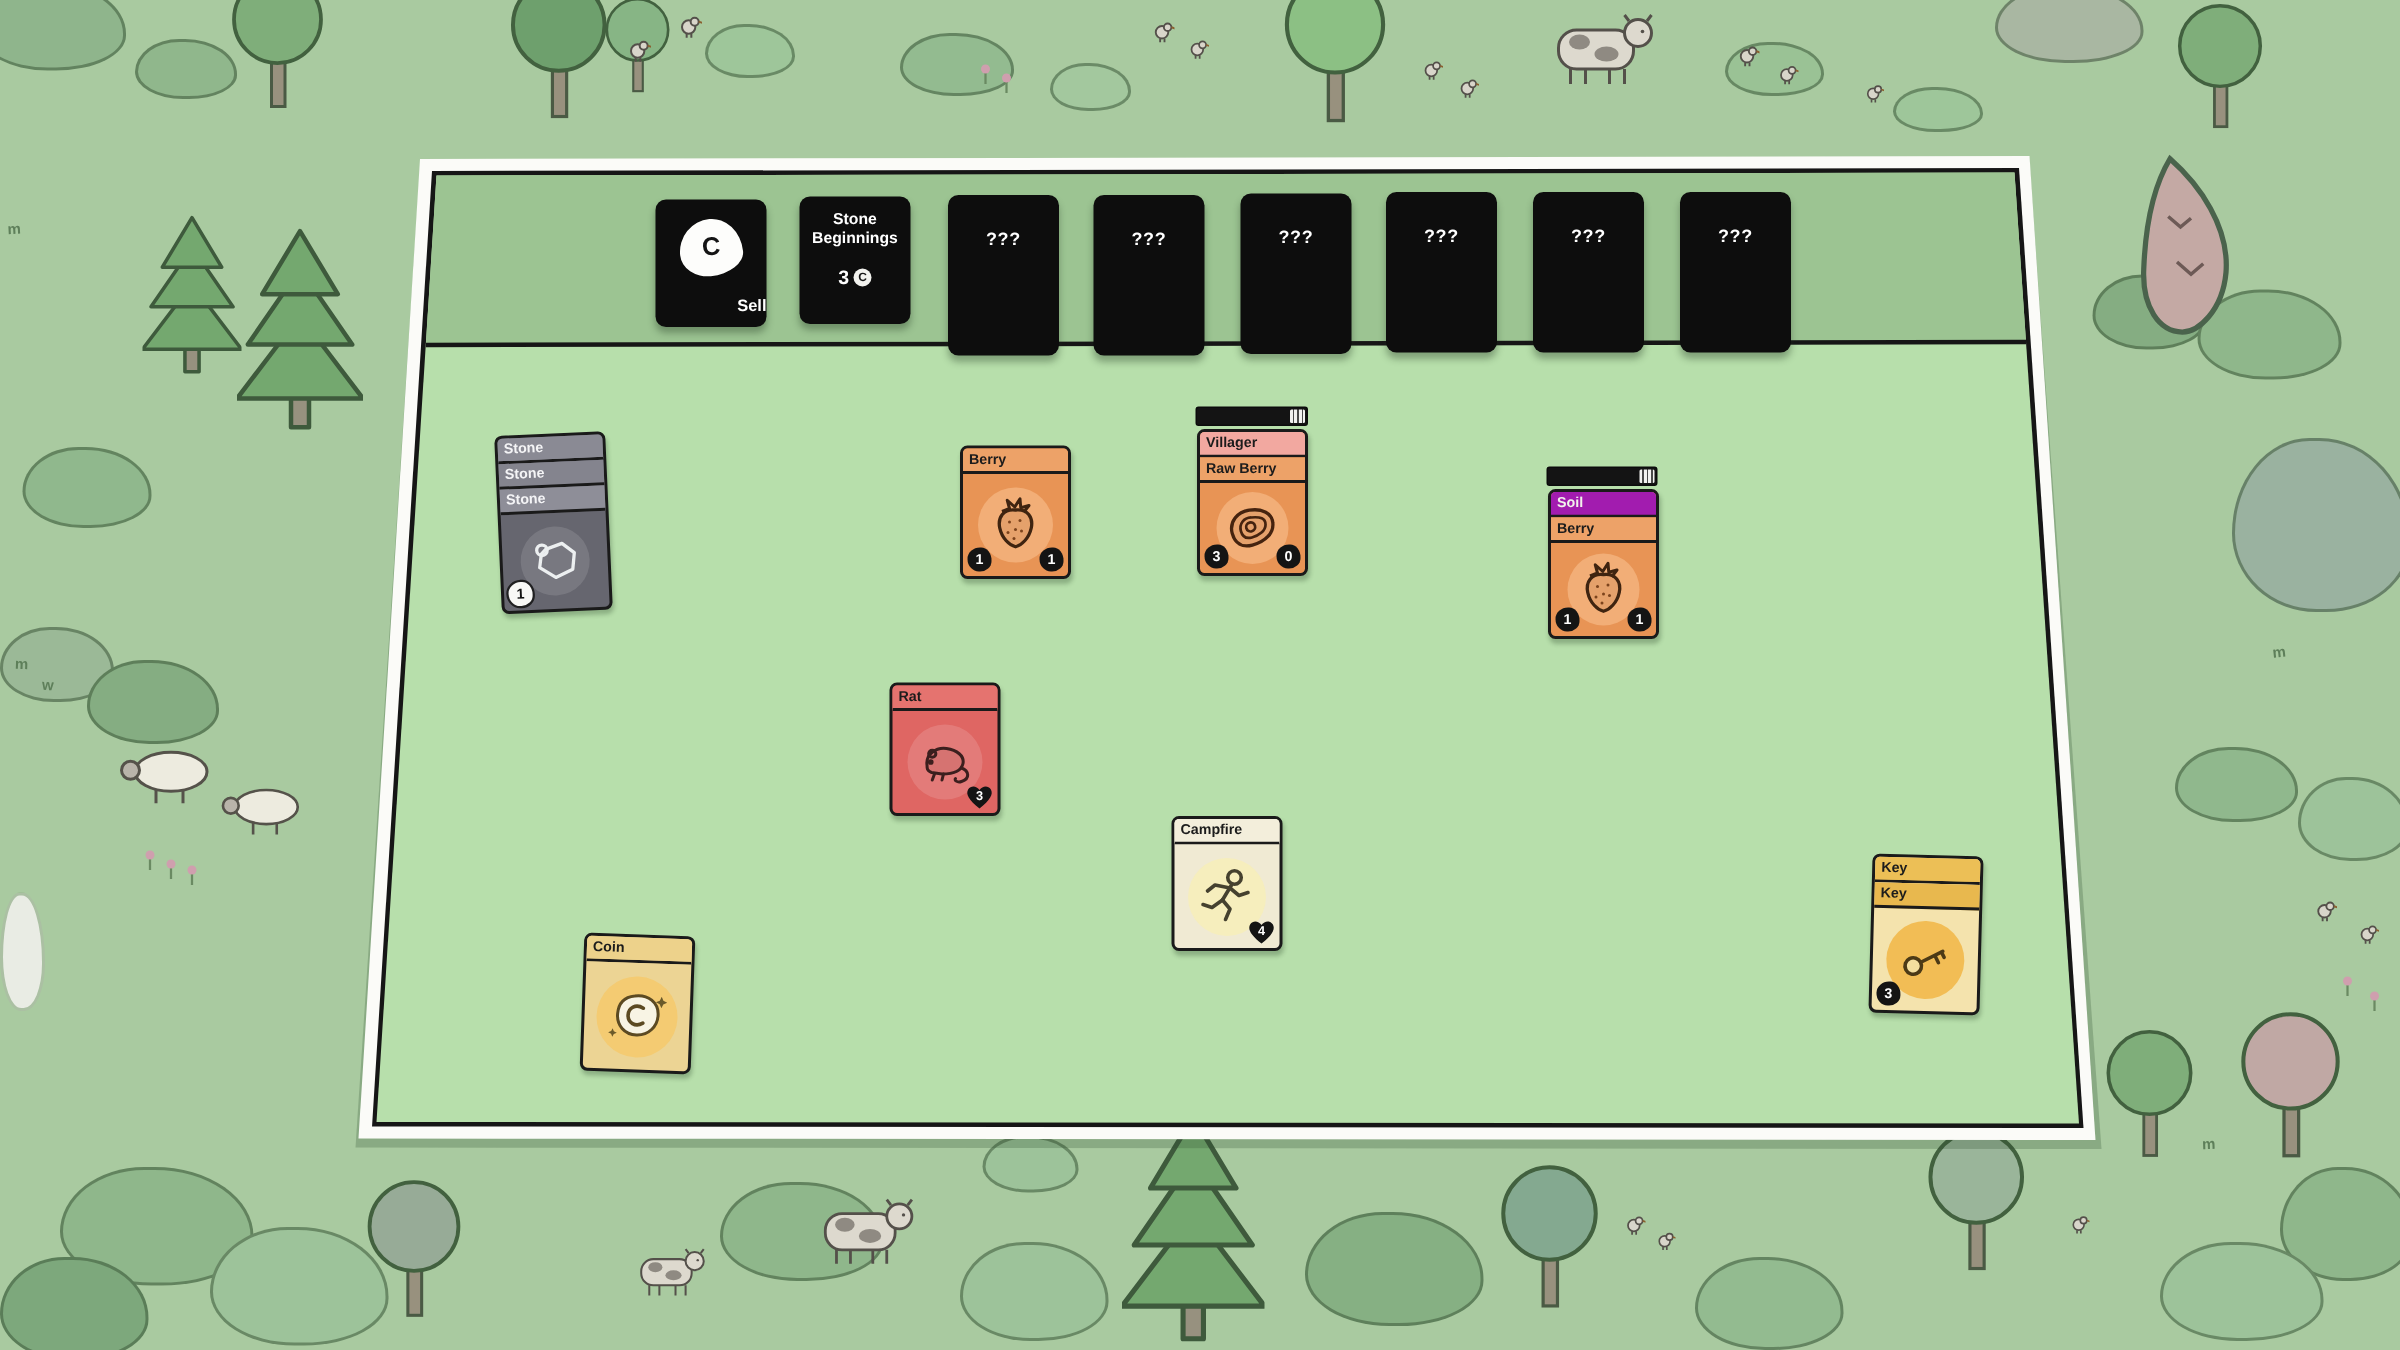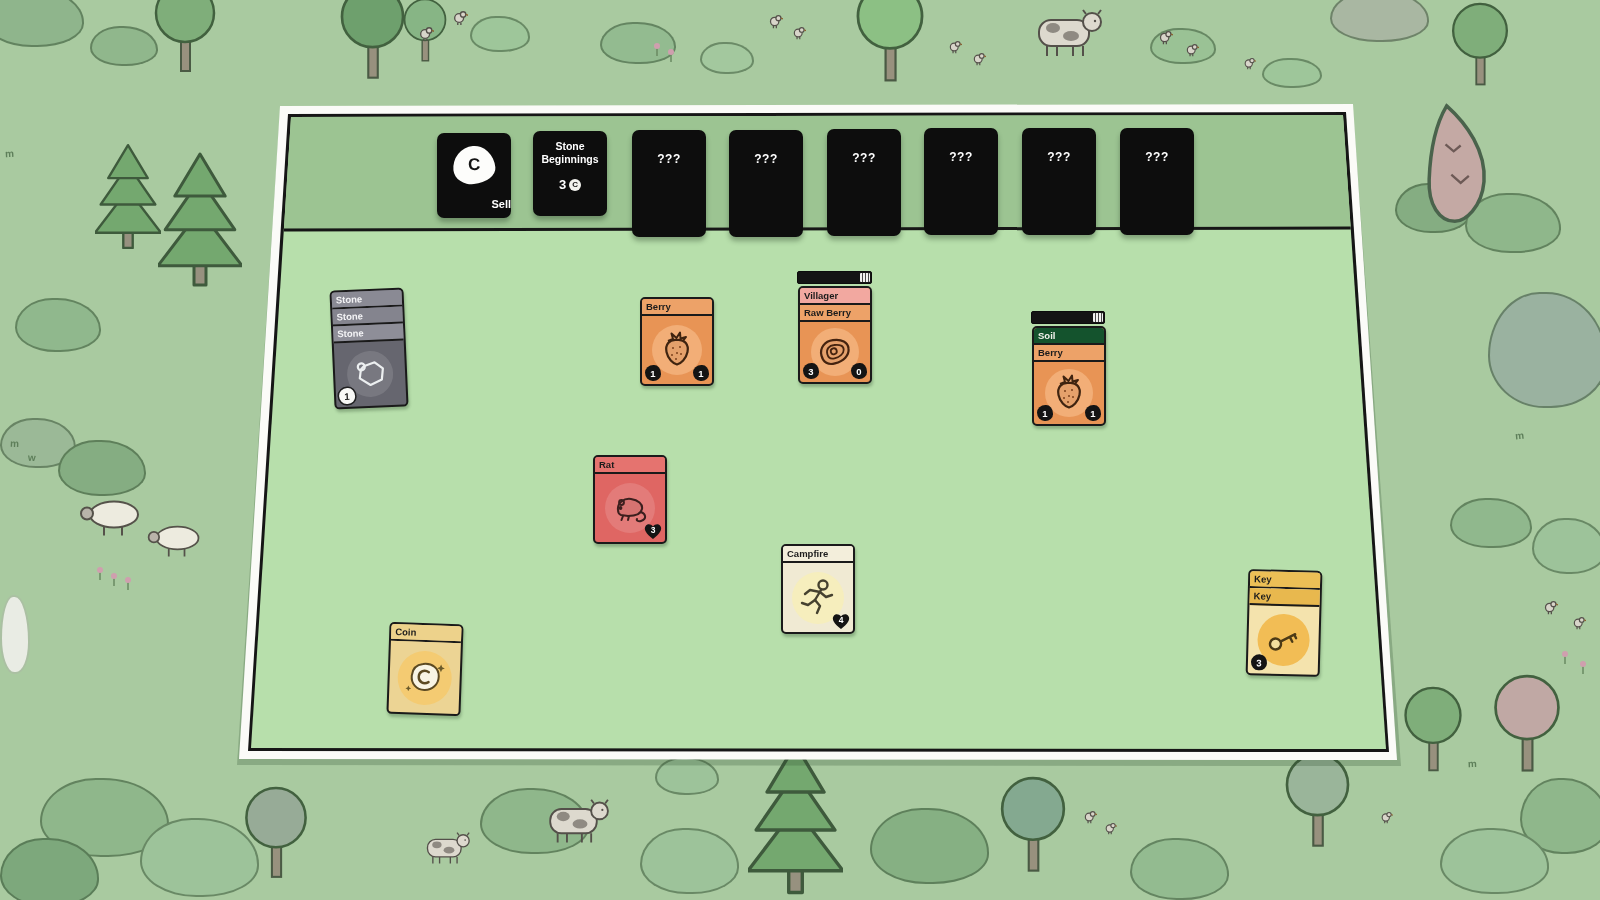--- a/index.html
+++ b/index.html
@@ -475,21 +475,21 @@
     </span>
     <span class="badge bl">3</span>
     <span class="badge br">0</span>
   </div>
 </div>
 
 <div class="progress" style="left:1031px;top:311px;width:72px;height:11px">
   <div class="progress-fill"></div>
 </div>
 <div class="card" style="left:1032px;top:326px;width:70px">
-  <div class="bar" style="background:#14532d;color:#f2f2ec">Soil</div>
+  <div class="bar" style="background:#a21caf;color:#f2f2ec">Soil</div>
   <div class="bar" style="background:#eda268">Berry</div>
   <div class="body" style="height:62px">
     <div class="disc" style="width:48px;height:48px;background:#f2ae77"></div>
     <span class="icon">
       <svg viewBox="0 0 44 44">
         <path d="M22 12 C30 11 34 17 32.5 24 C31 31 26 35.5 22 36.5 C18 35.5 13 31 11.5 24 C10 17 14 11 22 12 Z" fill="rgba(120,50,10,.10)" stroke="#3f2410" stroke-width="2.2"></path>
         <path d="M13 13 L18 11 L16.5 5.5 L21.5 10 L25 4.5 L25.5 10.5 L31 9 L27.5 13.5" fill="none" stroke="#3f2410" stroke-width="2" stroke-linejoin="round"></path>
         <g fill="#7c431c">
             <circle cx="18" cy="20" r="1"></circle>
             <circle cx="25" cy="19" r="1"></circle>

